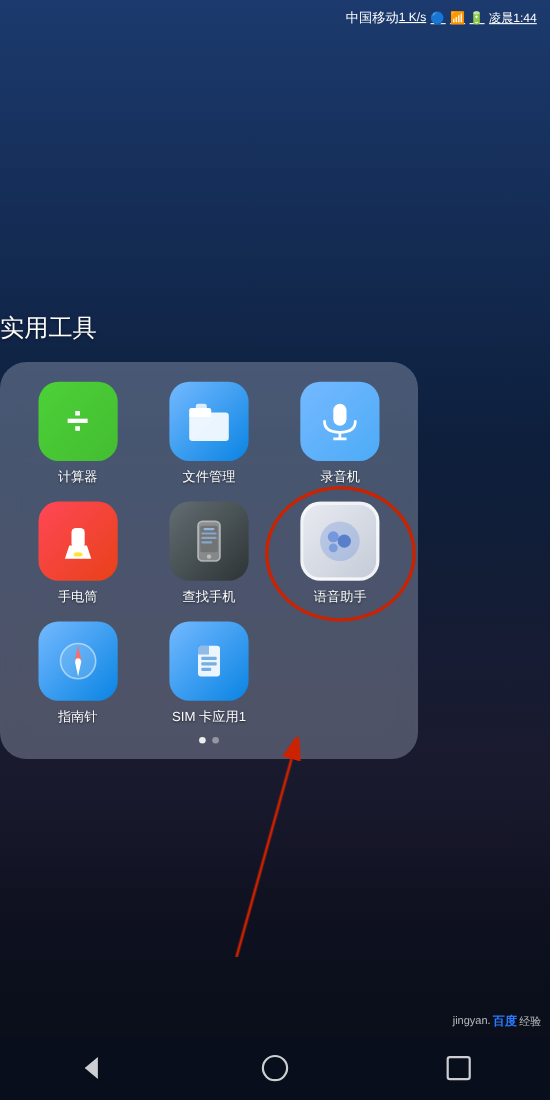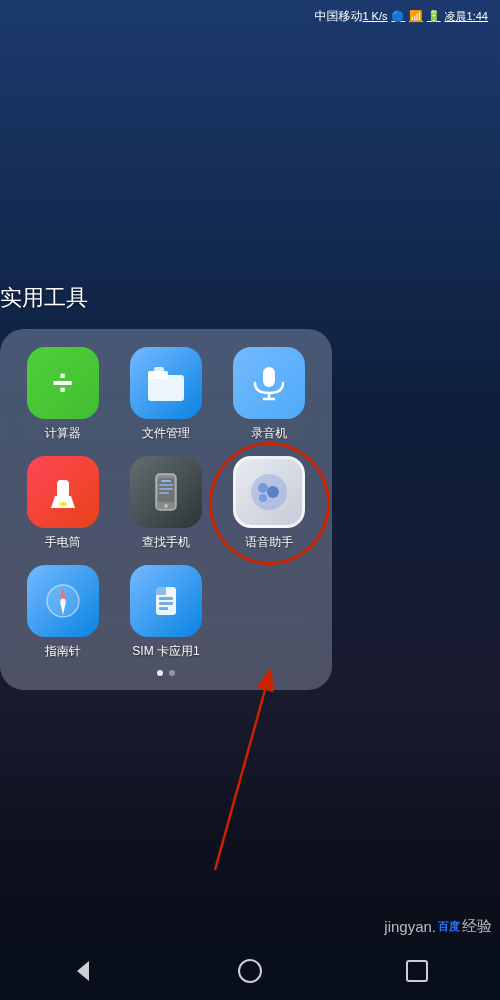--- a/index.html
+++ b/index.html
@@ -84,21 +84,21 @@
       color: #fff;
       margin-bottom: 16px;
       font-weight: normal;
       text-shadow: 0 1px 3px rgba(0,0,0,0.5);
     }
 
     .folder-container {
       background: rgba(180, 190, 210, 0.35);
       border-radius: 24px;
       padding: 18px 16px 14px;
-      width: 332px;
+      width: 380px;
       backdrop-filter: blur(10px);
     }
 
     .app-grid {
       display: grid;
       grid-template-columns: repeat(3, 1fr);
       gap: 14px 10px;
       margin-bottom: 10px;
     }
 
@@ -240,21 +240,21 @@
       position: absolute;
       bottom: 64px;
       right: 8px;
       z-index: 200;
       display: flex;
       align-items: center;
       gap: 2px;
     }
 
     .watermark-text {
-      font-size: 15px;
+      font-size: 10px;
       color: rgba(255,255,255,0.7);
     }
 
     .baidu-logo {
       font-size: 11px;
       color: #2979ff;
       font-weight: bold;
     }
   </style>
 </head>

